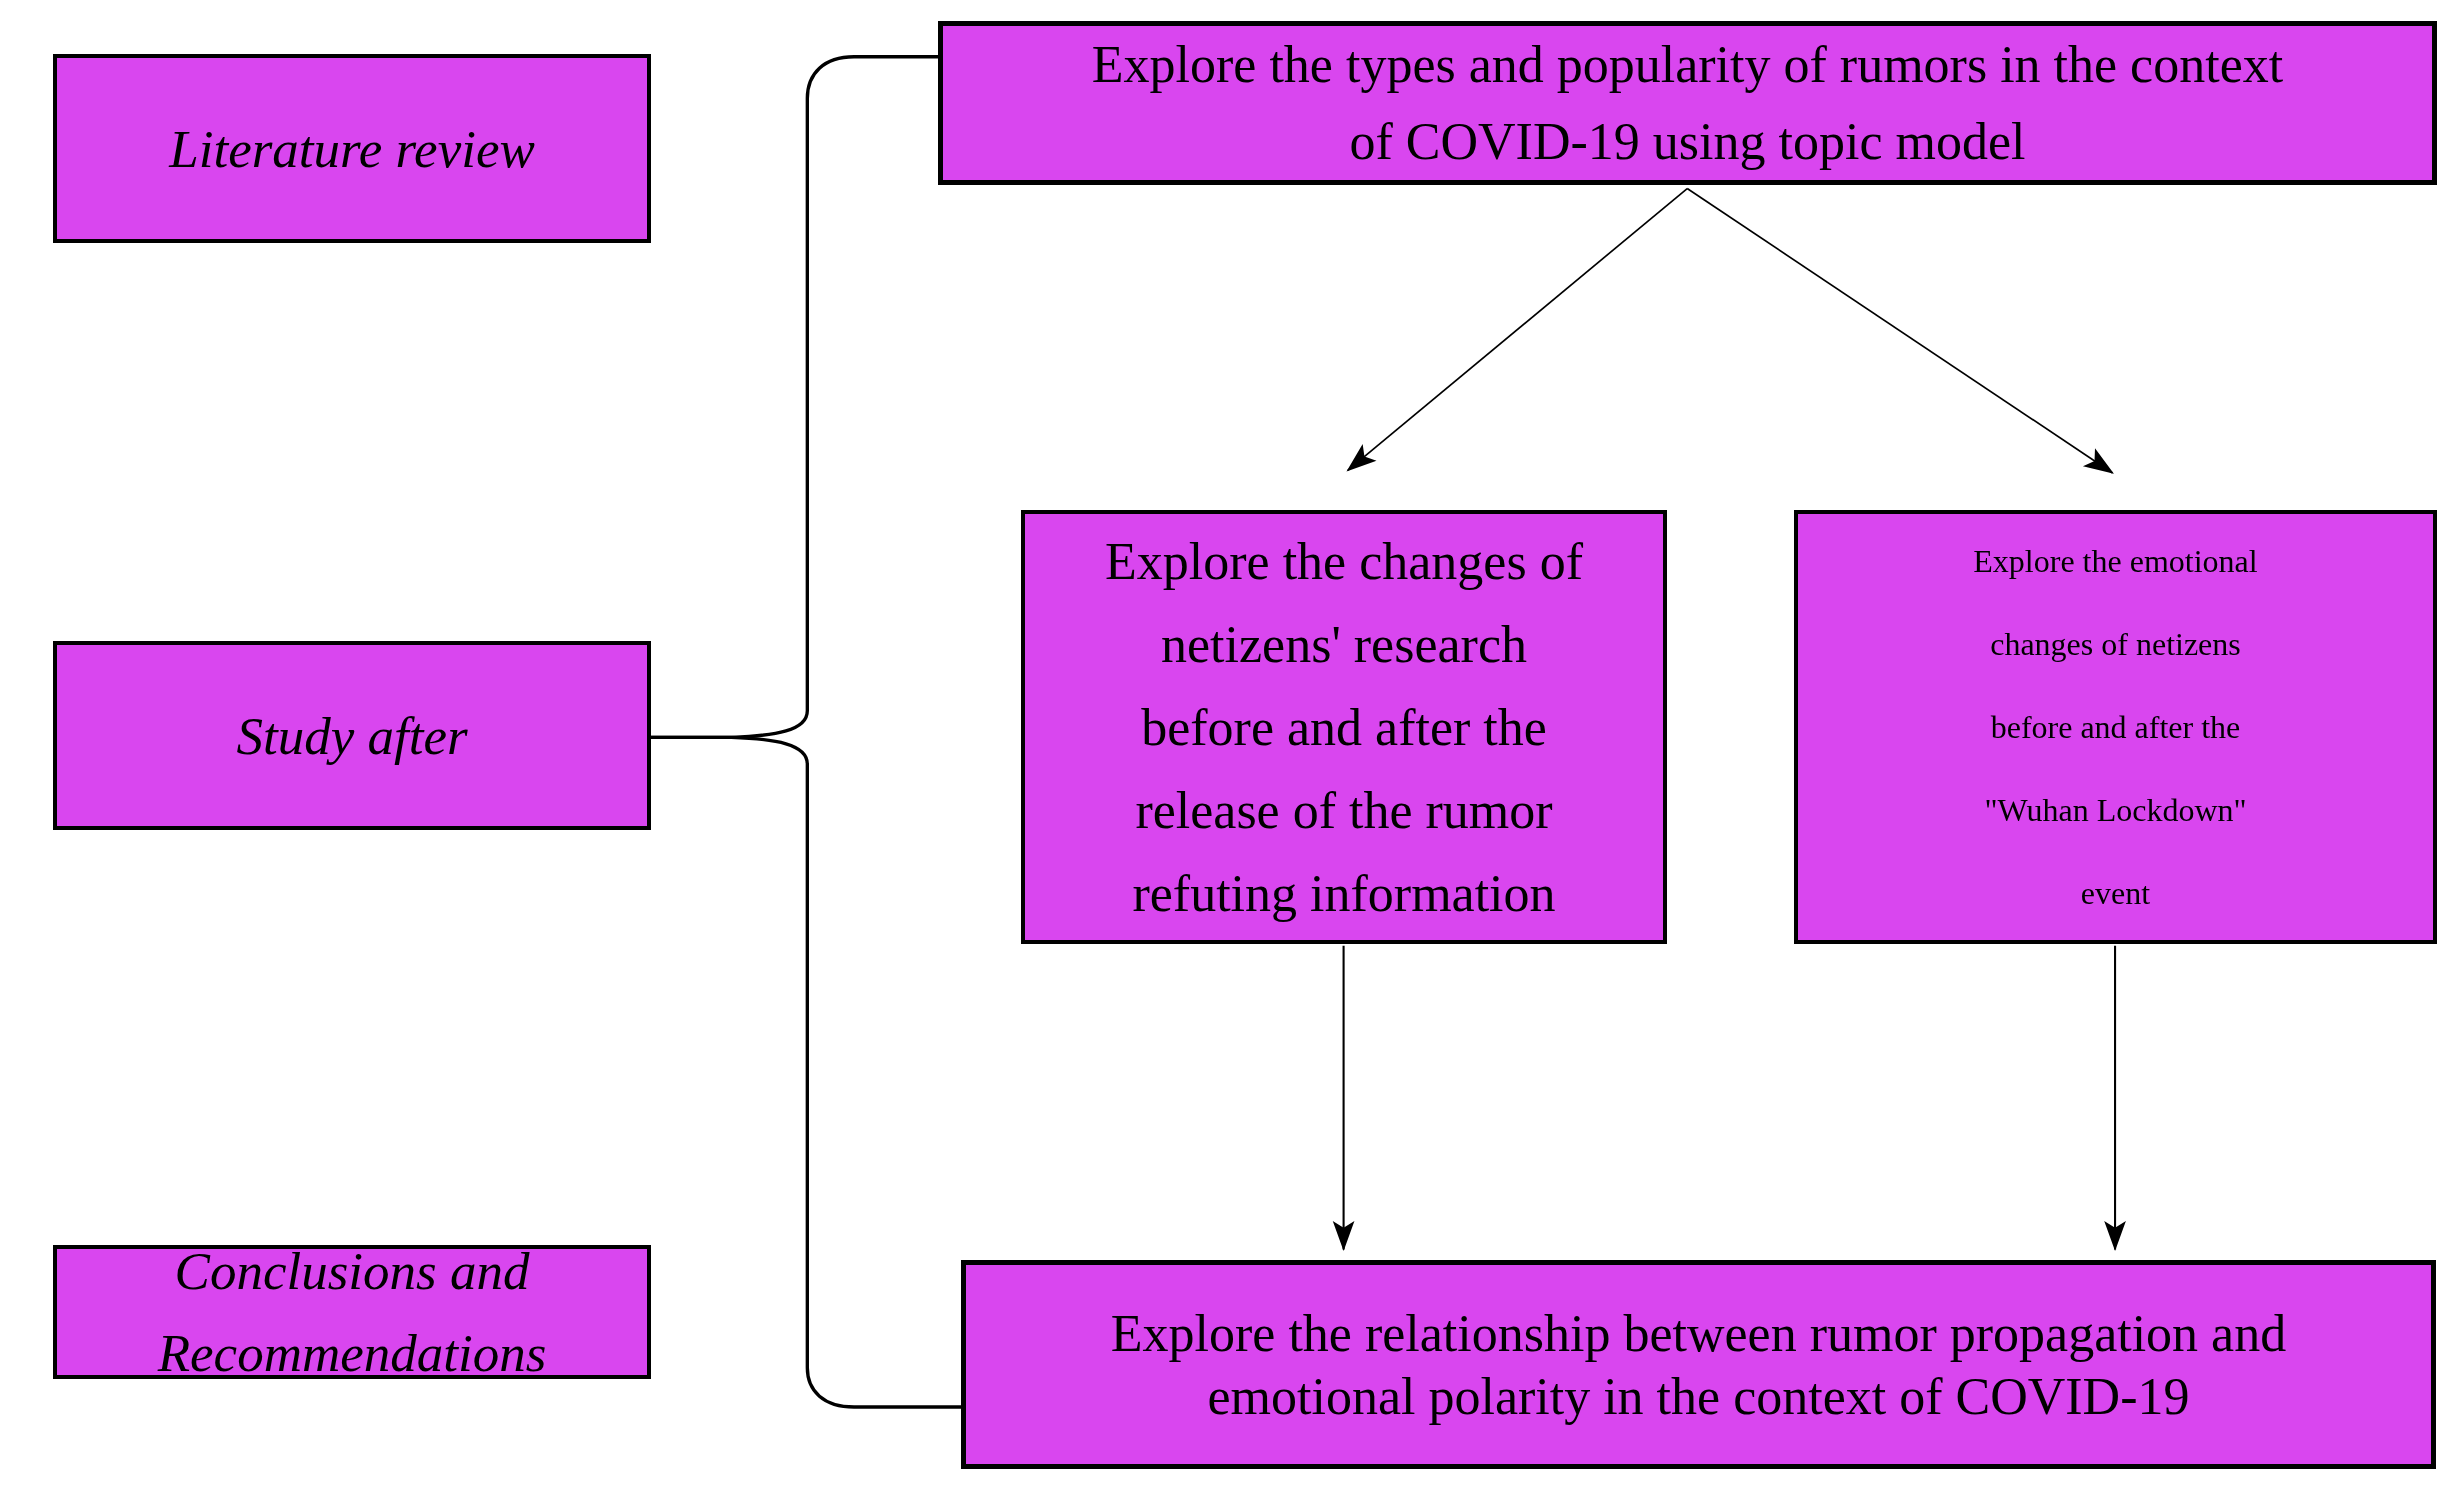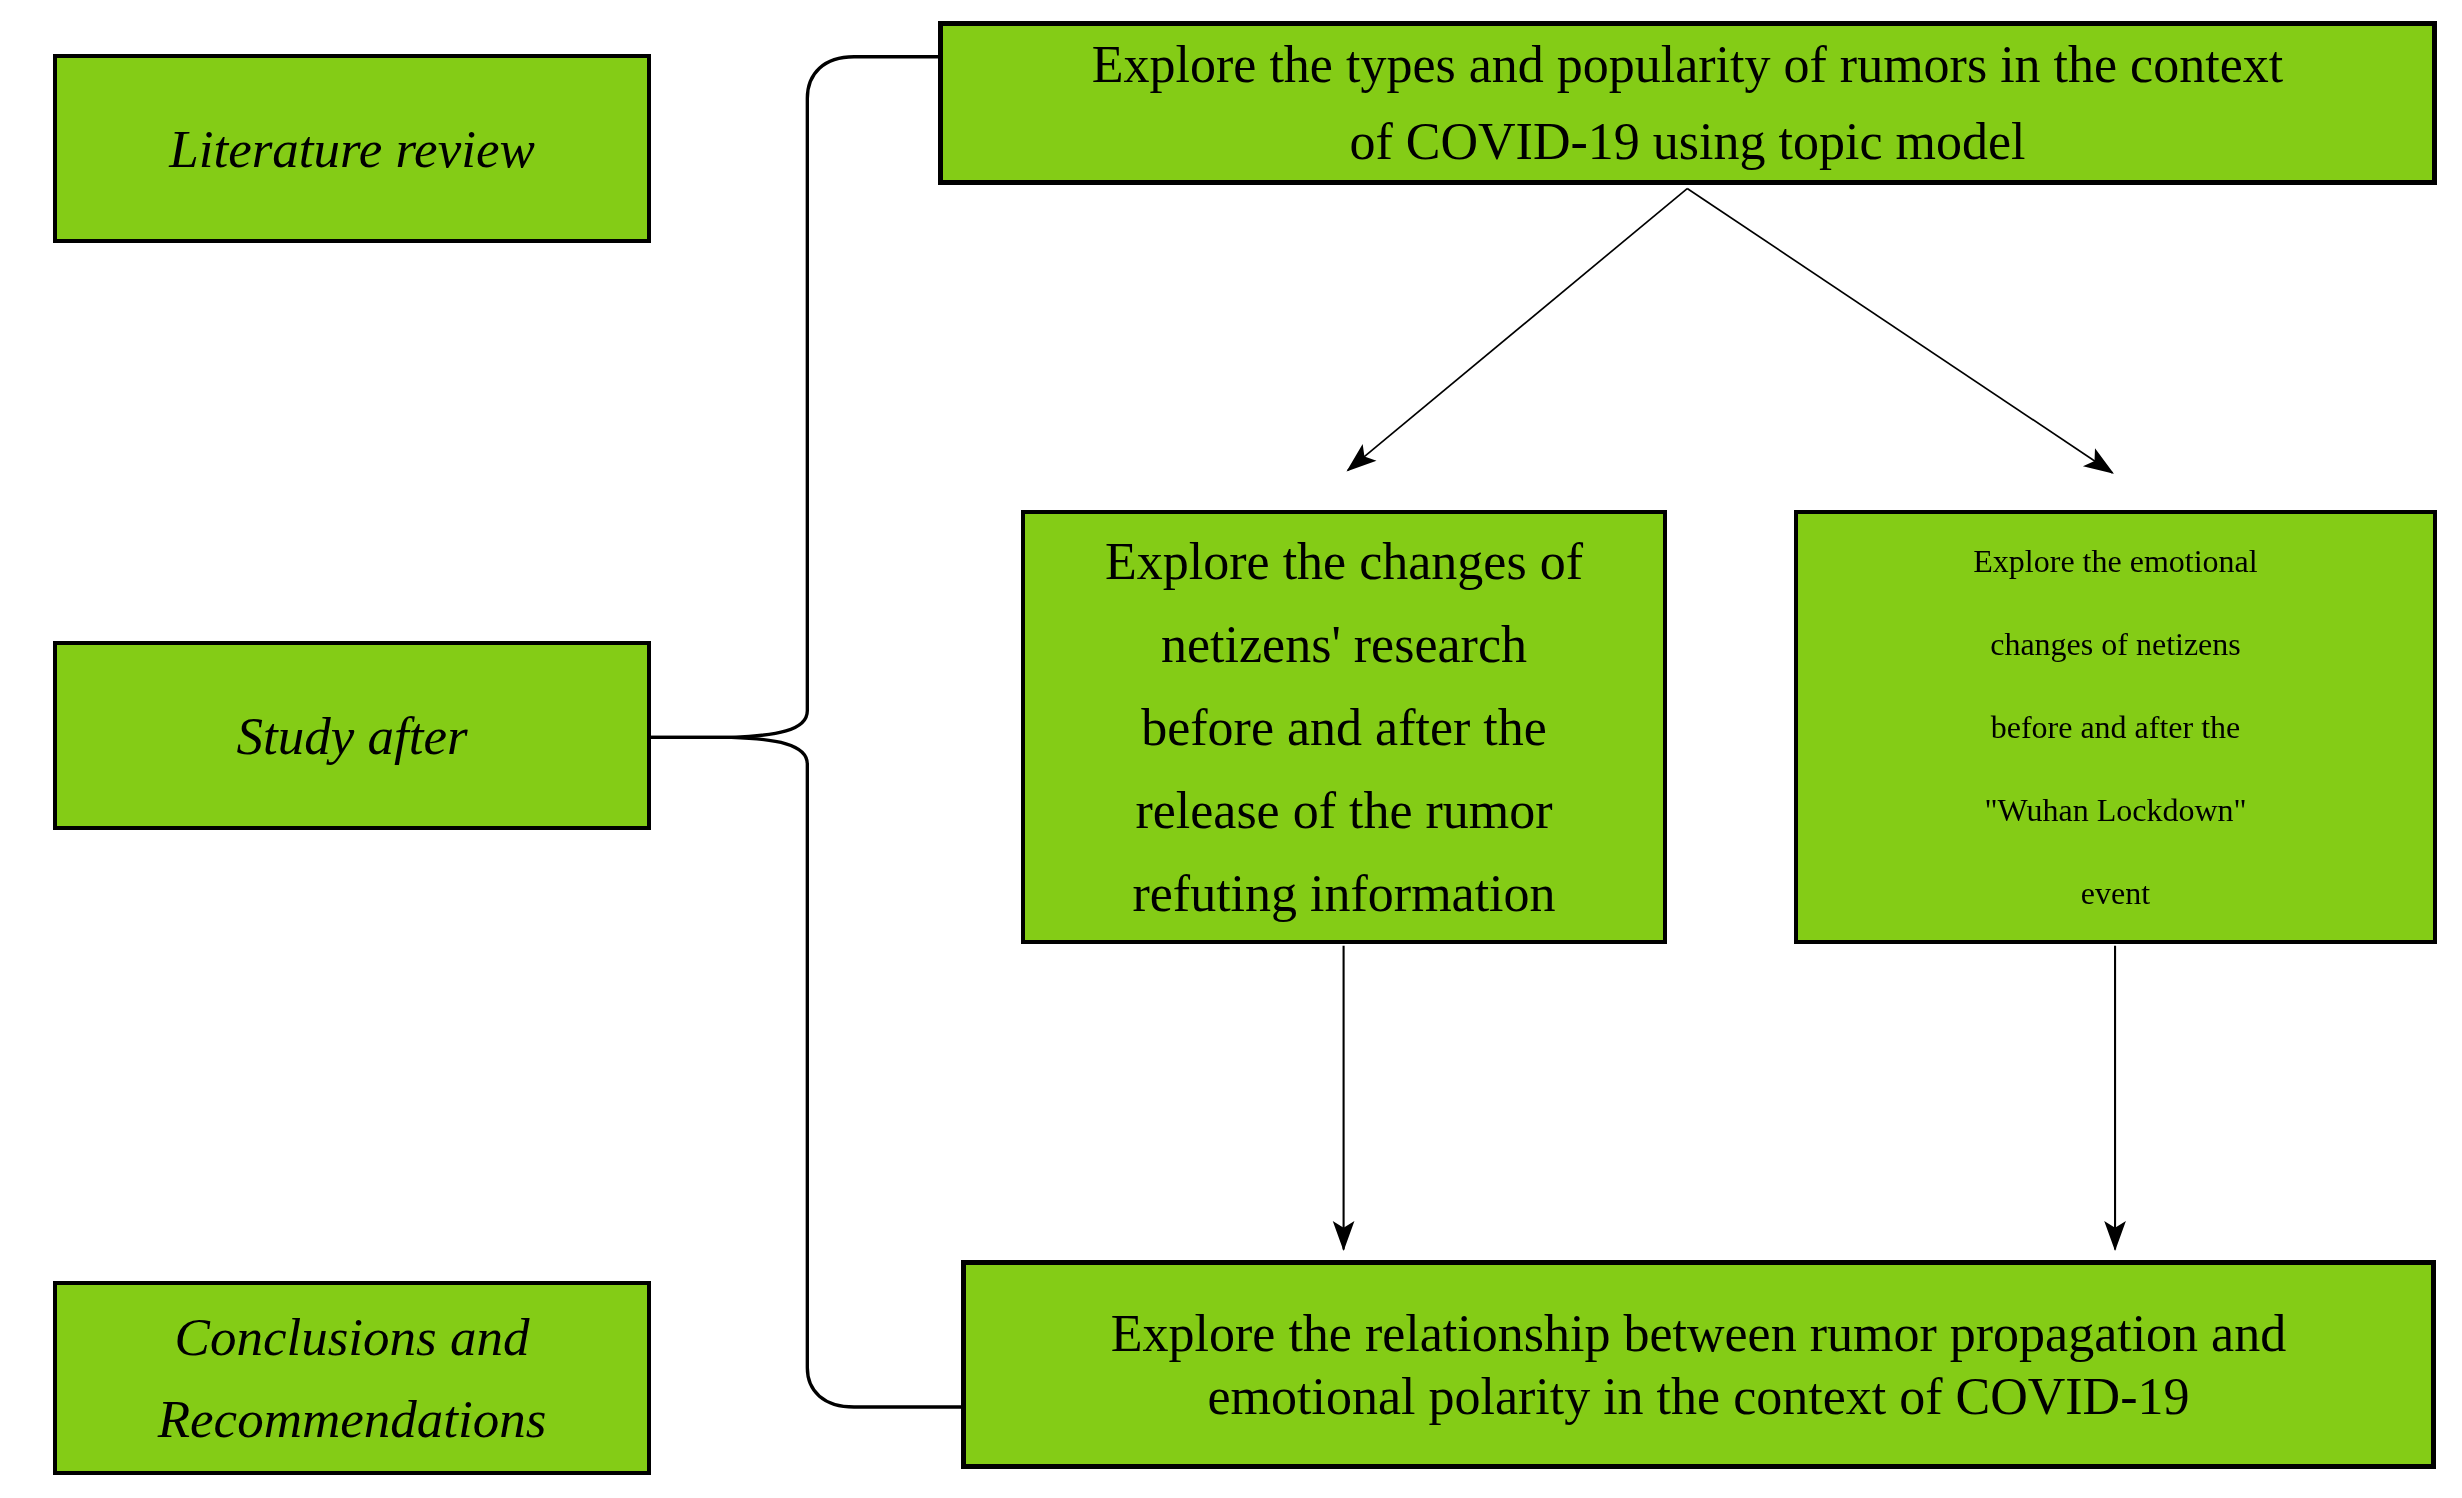--- a/index.html
+++ b/index.html
@@ -2,30 +2,30 @@
 <html style="font-size:13.3px"><head>
 <meta charset="utf-8">
 <style>
   html,body{margin:0;padding:0;background:#ffffff;}
   .canvas{
     position:relative;width:2462px;height:1498px;background:#ffffff;
     font-family:"Liberation Serif","DejaVu Serif",serif;color:#000000;overflow:hidden;
   }
   .box{
     position:absolute;display:flex;align-items:center;justify-content:center;
-    text-align:center;background:#84cc16;box-sizing:border-box;z-index:1;
+    text-align:center;background:#d946ef;box-sizing:border-box;z-index:1;
   }
   .box-label{white-space:pre-line;display:block;}
   
   .lbox{left:53px;width:598px;border:4.2px solid #000;font-size:53px;line-height:82px;font-style:italic;}
   #box-lit{top:54px;height:189px;}
   #box-prob{top:341px;height:196px;}
   #box-study{top:641px;height:189px;}
   #box-disc{top:946px;height:192px;}
-  #box-conc{top:1245px;height:194px;margin-top:36px;}
+  #box-conc{top:1245px;height:134px;}
   
   #box-top{left:938px;top:21px;width:1499px;height:164px;border:5.8px solid #000;font-size:52px;line-height:77px;}
   #box-midleft{left:1021px;top:510px;width:646px;height:434px;border:4.2px solid #000;font-size:52px;line-height:83px;}
   #box-midright{left:1794px;top:510px;width:643px;height:434px;border:4.2px solid #000;font-size:32px;line-height:83px;}
   #box-bottom{left:961px;top:1260px;width:1475px;height:209px;border:5px solid #000;font-size:52px;line-height:63px;}
   #connector-layer{position:absolute;left:0;top:0;z-index:0;}
 </style>
 </head>
 <body>
 

